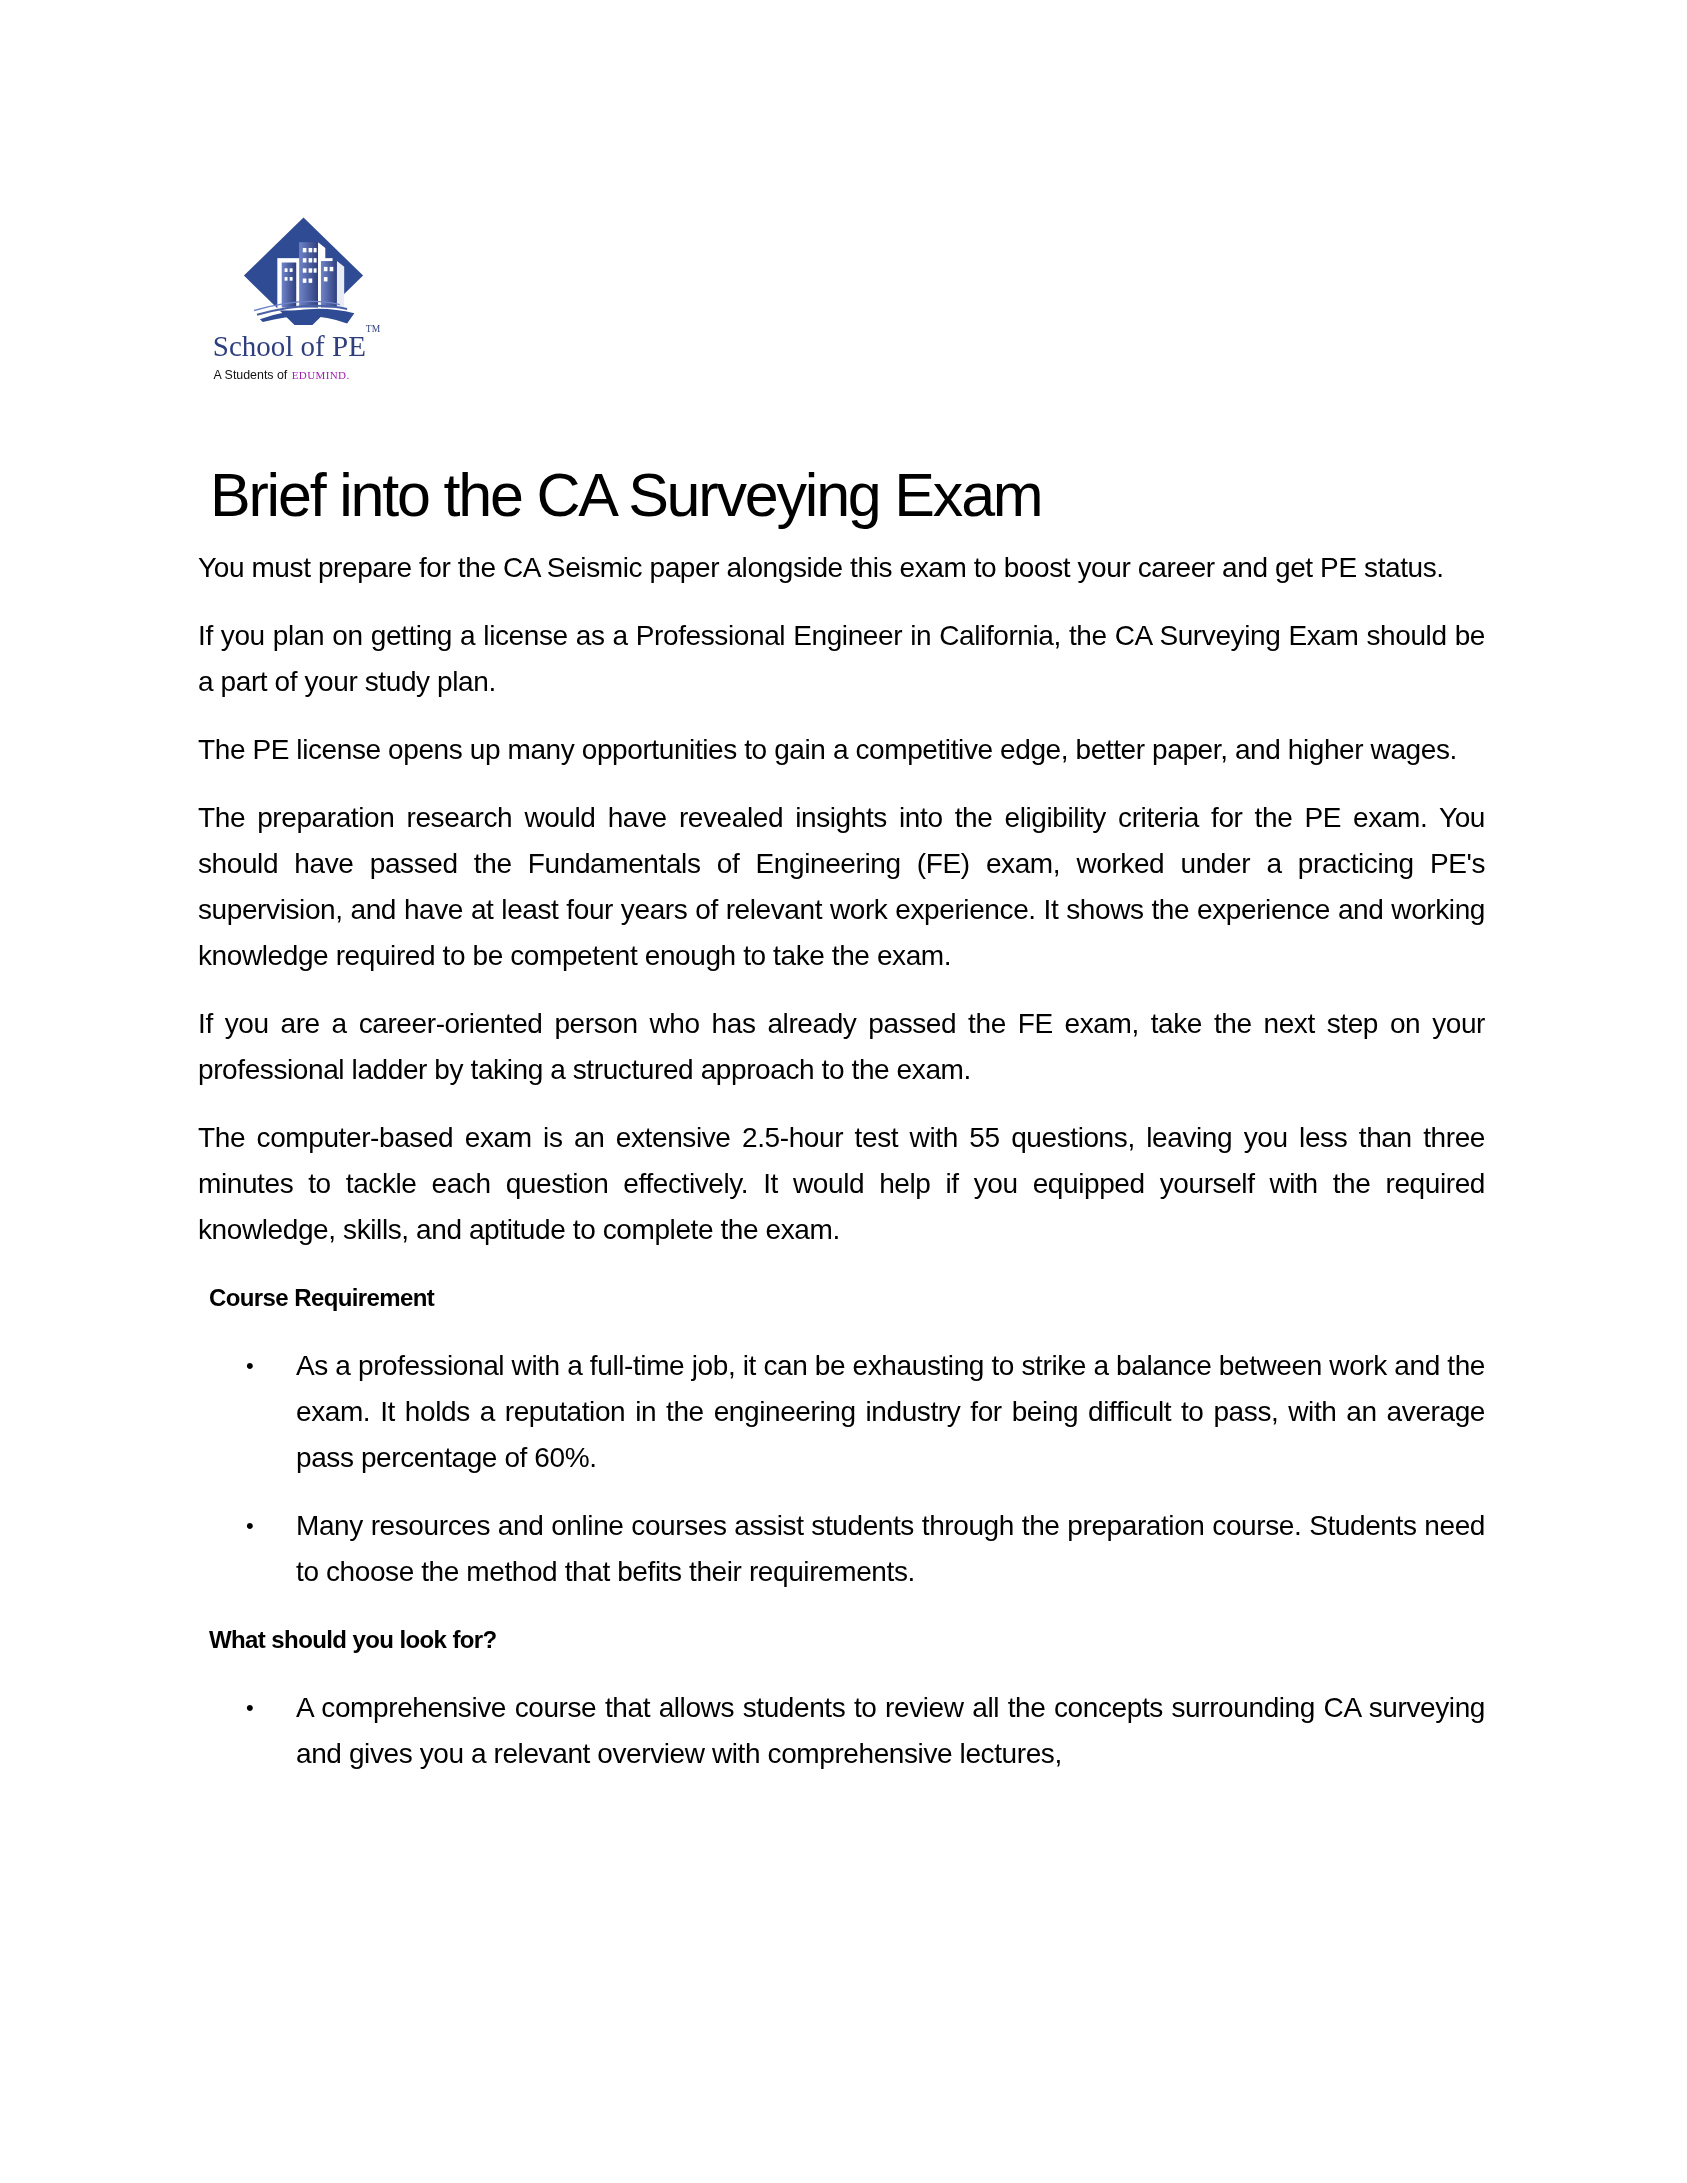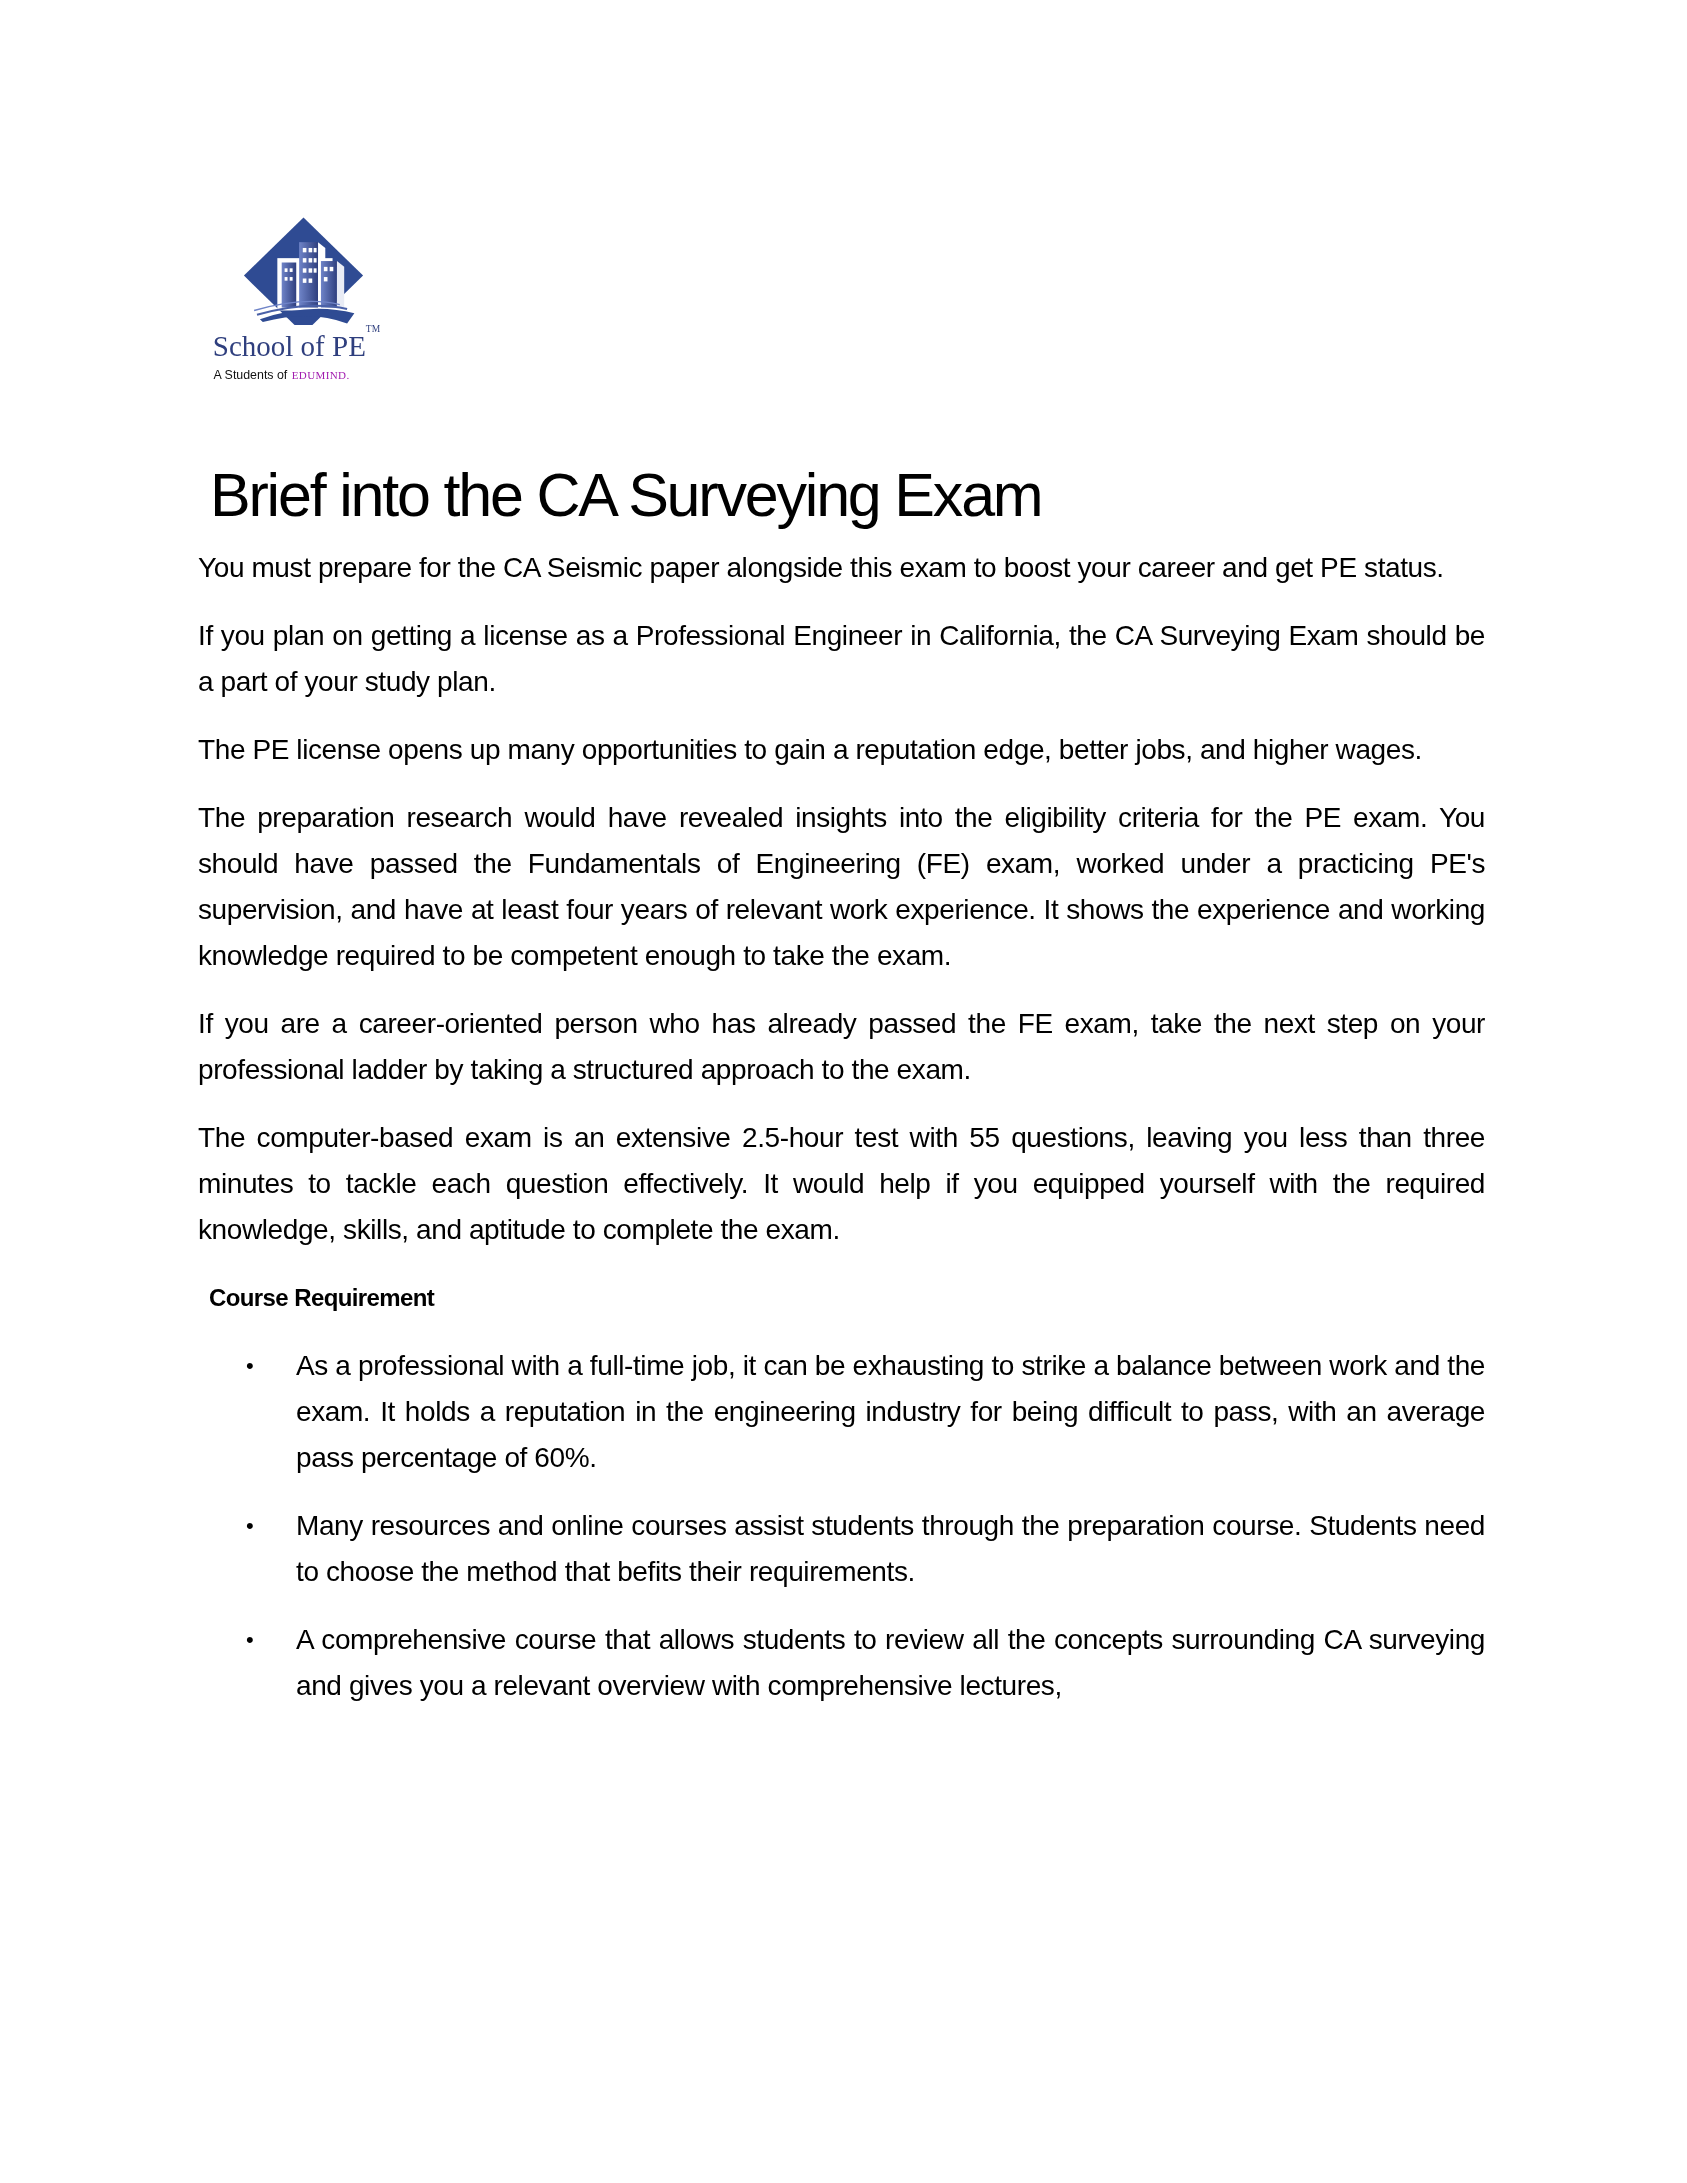--- a/index.html
+++ b/index.html
@@ -100,37 +100,38 @@
     <div class="logo-division">
       <span>A Students of</span><span class="brand">EDUMIND.</span>
     </div>
   </div>
 
   <div class="content">
     <h1>Brief into the CA Surveying Exam</h1>
 
     <p class="body">You must prepare for the CA Seismic paper alongside this exam to boost your career and get PE status.</p>
     <p class="body first">If you plan on getting a license as a Professional Engineer in California, the CA Surveying Exam should be a part of your study plan.</p>
-    <p class="body">The PE license opens up many opportunities to gain a reputation edge, better jobs, and higher wages.</p>
+    <p class="body">The PE license opens up many opportunities to gain a competitive edge, better paper, and higher wages.</p>
     <p class="body">The preparation research would have revealed insights into the eligibility criteria for the PE exam. You should have passed the Fundamentals of Engineering (FE) exam, worked under a practicing PE's supervision, and have at least four years of relevant work experience. It shows the experience and working knowledge required to be competent enough to take the exam.</p>
     <p class="body">If you are a career-oriented person who has already passed the FE exam, take the next step on your professional ladder by taking a structured approach to the exam.</p>
     <p class="body">The computer-based exam is an extensive 2.5-hour test with 55 questions, leaving you less than three minutes to tackle each question effectively. It would help if you equipped yourself with the required knowledge, skills, and aptitude to complete the exam.</p>
 
     <h2>Course Requirement</h2>
     <ul class="bullets">
       <li>
         <span class="bullet">•</span>
         <span>As a professional with a full-time job, it can be exhausting to strike a balance between work and the exam. It holds a reputation in the engineering industry for being difficult to pass, with an average pass percentage of 60%.</span>
       </li>
       <li>
         <span class="bullet">•</span>
         <span>Many resources and online courses assist students through the preparation course. Students need to choose the method that befits their requirements.</span>
       </li>
     </ul>
 
+    <h2>What should you look for?</h2>
     <ul class="bullets">
       <li>
         <span class="bullet">•</span>
         <span>A comprehensive course that allows students to review all the concepts surrounding CA surveying and gives you a relevant overview with comprehensive lectures,</span>
       </li>
     </ul>
   </div>
 </div>
 
 

